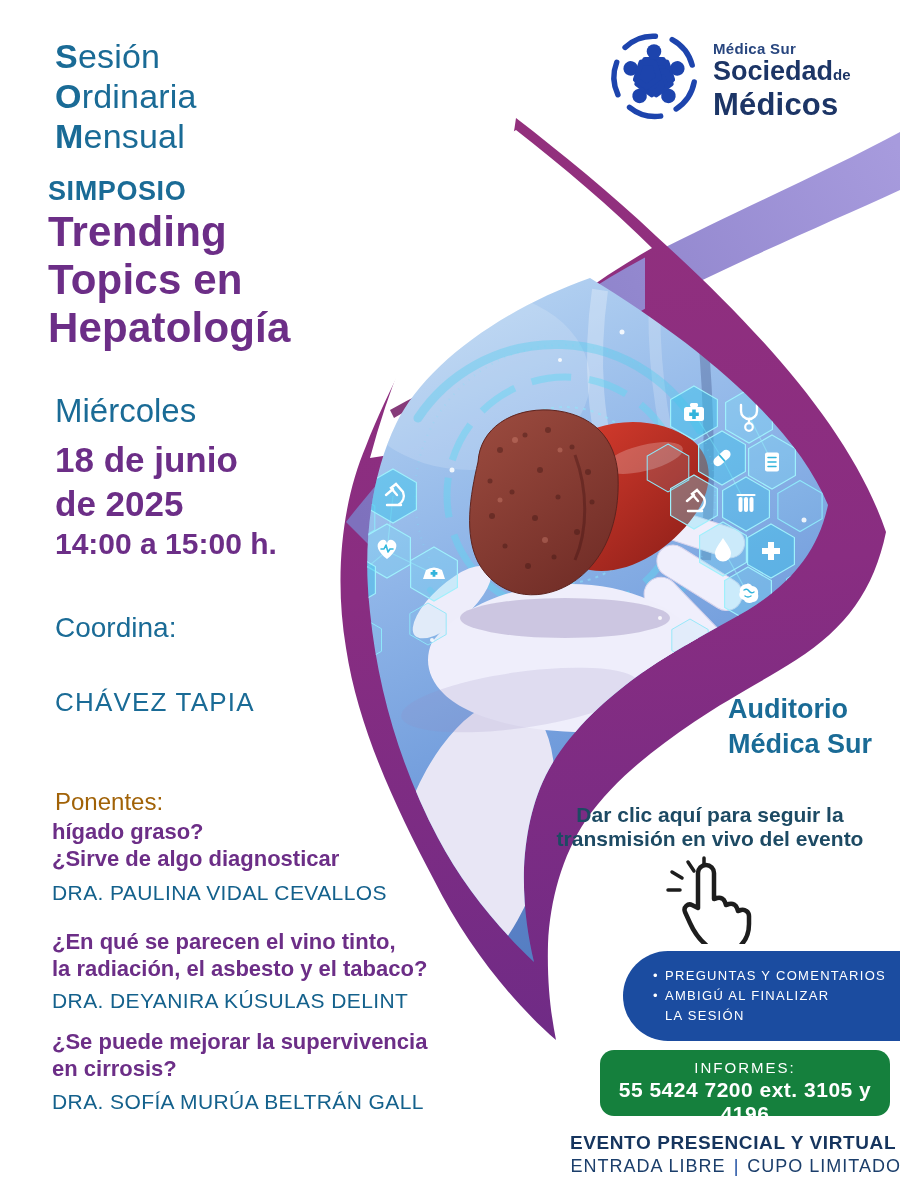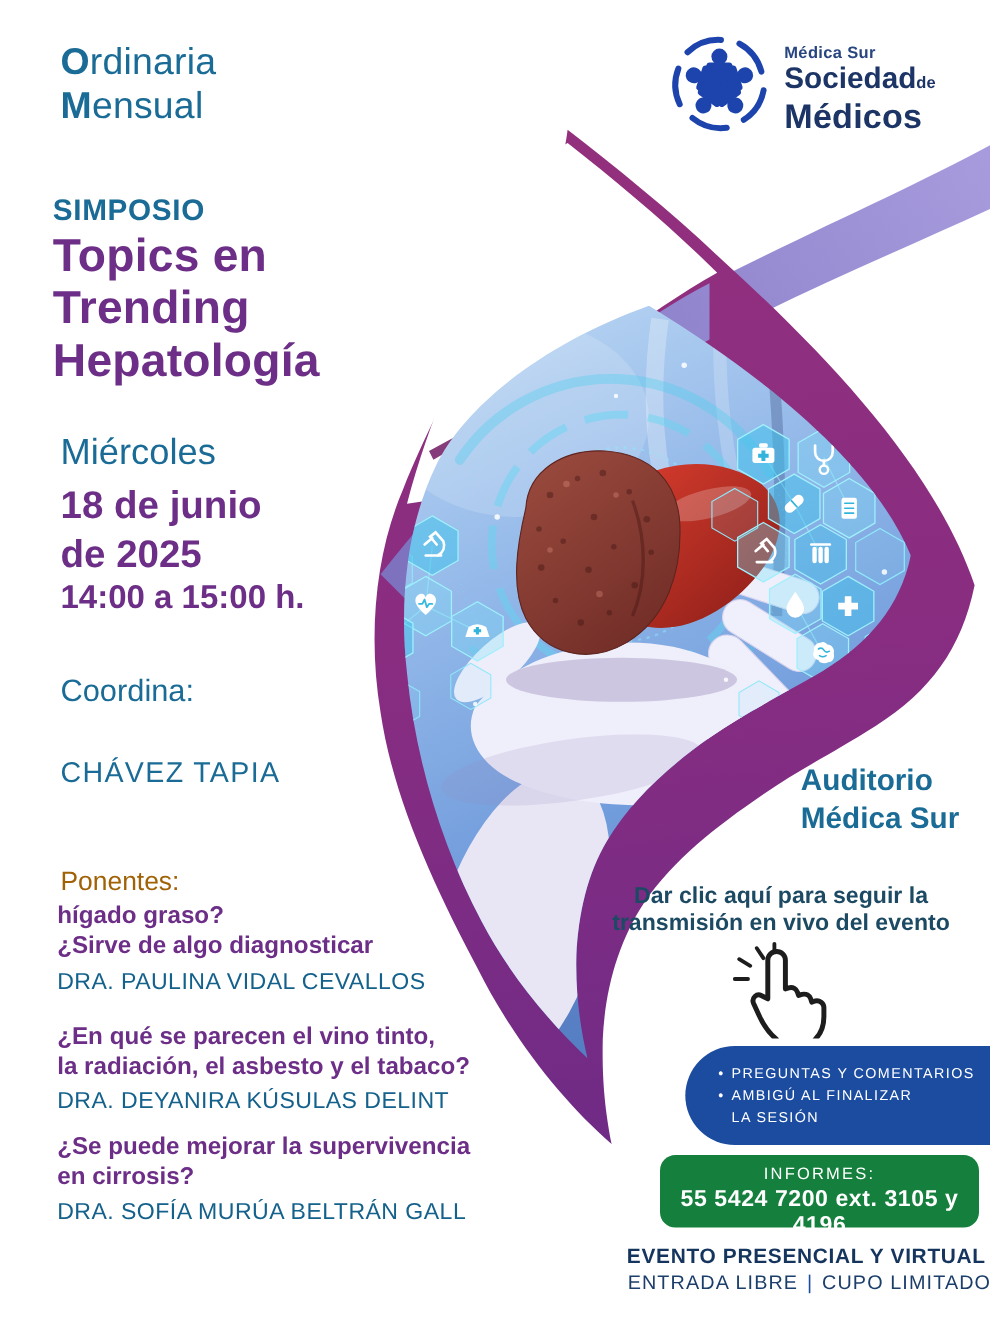--- a/index.html
+++ b/index.html
@@ -258,20 +258,21 @@
           <circle cx="622" cy="332" r="2.5"></circle>
         <circle cx="804" cy="520" r="2.5"></circle>
           <circle cx="660" cy="618" r="2"></circle>
         <circle cx="432" cy="640" r="2"></circle>
           <circle cx="560" cy="360" r="2"></circle>
       </g>
     </g>
   </svg>
 
   <div class="abs" style="left:55px;top:36px">
+    <div class="som-line"><b>S</b><span>esión</span></div>
     <div class="som-line"><b>O</b><span>rdinaria</span></div>
     <div class="som-line"><b>M</b><span>ensual</span></div>
   </div>
 
   <div class="abs" style="left:604px;top:24px">
     <svg width="100" height="104" viewBox="-55 -55 110 110">
       <g fill="#1D44AD" stroke="#1D44AD">
         <g>
           <circle cx="0" cy="-27" r="8" stroke="none"></circle>
           <path d="M-10,-18 L10,-18 L14,-4 L0,6 L-14,-4 Z" stroke-width="6" stroke-linejoin="round"></path>
@@ -301,22 +302,22 @@
     </svg>
   </div>
   <div class="abs" style="left:713px;top:40px">
     <div class="logo-l1">Médica Sur</div>
     <div class="logo-l2"><span>Sociedad</span><span class="sm">de</span></div>
     <div class="logo-l3">Médicos</div>
   </div>
 
   <div class="abs kicker" style="left:48px;top:176px">SIMPOSIO</div>
   <div class="abs" style="left:48px;top:208px">
+    <div class="title-line">Trending</div>
     <div class="title-line">Topics en</div>
-    <div class="title-line">Trending</div>
     <div class="title-line">Hepatología</div>
   </div>
 
   <div class="abs day" style="left:55px;top:392px">Miércoles</div>
   <div class="abs date-line" style="left:55px;top:438px">18 de junio</div>
   <div class="abs date-line" style="left:55px;top:482px">de 2025</div>
   <div class="abs time-line" style="left:55px;top:527px">14:00 a 15:00 h.</div>
 
   <div class="abs coordina" style="left:55px;top:612px">Coordina:</div>
   <div class="abs coord-name" style="left:55px;top:684px">CHÁVEZ TAPIA</div>

